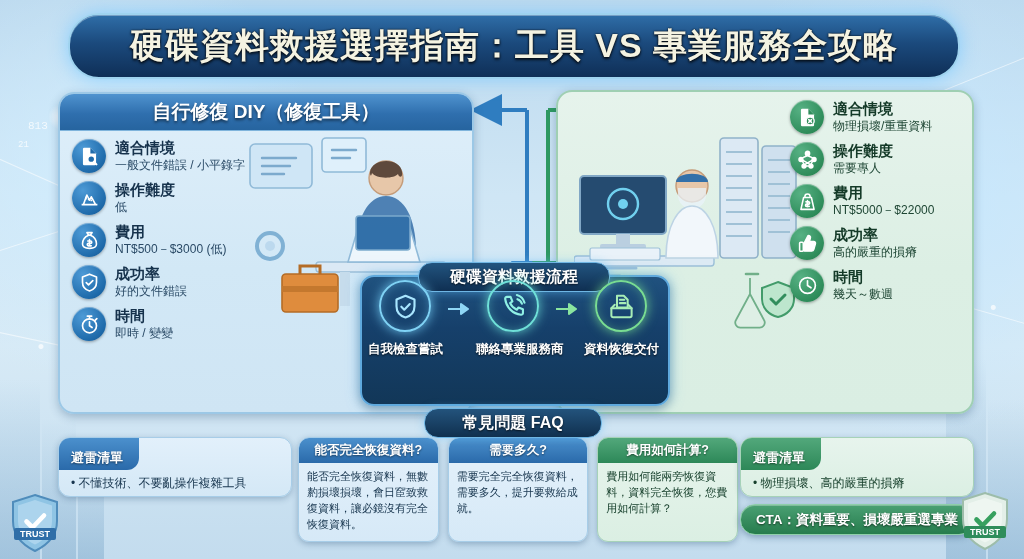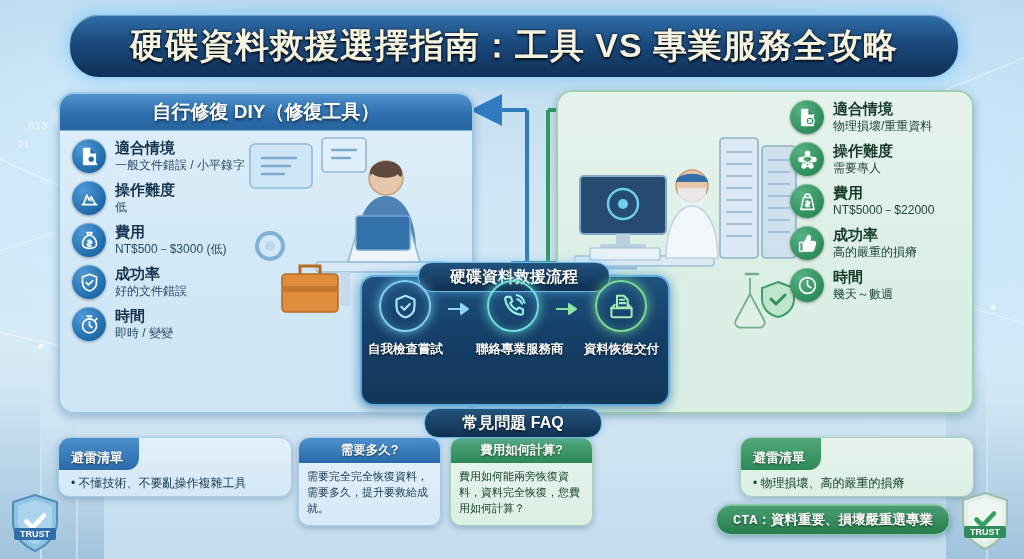--- a/index.html
+++ b/index.html
@@ -132,22 +132,22 @@
   .blist-head.blue{background:linear-gradient(180deg,#4b90cd,#2a6aaa);}
   .blist-head.green{background:linear-gradient(180deg,#52a87b,#2d8858);}
   .blist-head span{font-size:13px;font-weight:bold;color:#fff;text-shadow:0 1px 2px rgba(0,0,0,.5);white-space:nowrap;}
   .blist-item{padding:5px 6px 0 12px;font-size:12px;color:#17354e;white-space:nowrap;}
   .blist.right .blist-item{color:#17402c;}
 
   .cta{position:absolute;height:29px;border-radius:15px;display:flex;align-items:center;justify-content:center;
     box-shadow:0 2px 7px rgba(20,60,100,.42),inset 0 1px 0 rgba(255,255,255,.3);}
   .cta.left{left:58px;top:504px;width:232px;
     background:linear-gradient(180deg,#3f86c6,#1f5c97);border:1px solid #8dc2e6;}
-  .cta.right{left:716px;top:504px;width:232px;
-    background:linear-gradient(180deg,#4aa073,#267c4d);border:1px solid #8ecfa9;font-family:Liberation Mono, monospace;}
+  .cta.right{left:740px;top:504px;width:232px;
+    background:linear-gradient(180deg,#4aa073,#267c4d);border:1px solid #8ecfa9;}
   .cta span{font-size:13.5px;font-weight:bold;color:#fff;white-space:nowrap;
     text-shadow:0 1px 2px rgba(0,0,0,.6);}
 
   
   .badge{position:absolute;width:58px;height:62px;}
   .badge.bl{left:6px;top:492px;}
   .badge.br{left:956px;top:490px;}
 </style>
 </head>
 <body>
@@ -460,20 +460,26 @@
       <div class="slabel">資料恢復交付</div>
     </div>
   </div>
 
   <div class="faq-title">
     <span>常見問題 FAQ</span>
   </div>
   <div class="faq-row">
     <div class="faq-card blue">
       <div class="faq-head blue">
+        <span>能否完全恢復資料?</span>
+      </div>
+      <div class="faq-body">能否完全恢復資料，無數䋤損壞損壞，會日䆠致救復資料，讓必鏡沒有完全恢復資料。</div>
+    </div>
+    <div class="faq-card blue">
+      <div class="faq-head blue">
         <span>需要多久?</span>
       </div>
       <div class="faq-body">需要完全完全恢復資料，需要多久，提升要救給成就。</div>
     </div>
     <div class="faq-card green">
       <div class="faq-head green">
         <span>費用如何計算?</span>
       </div>
       <div class="faq-body">費用如何能兩旁恢復資料，資料完全恢復，您費用如何計算？</div>
     </div>

